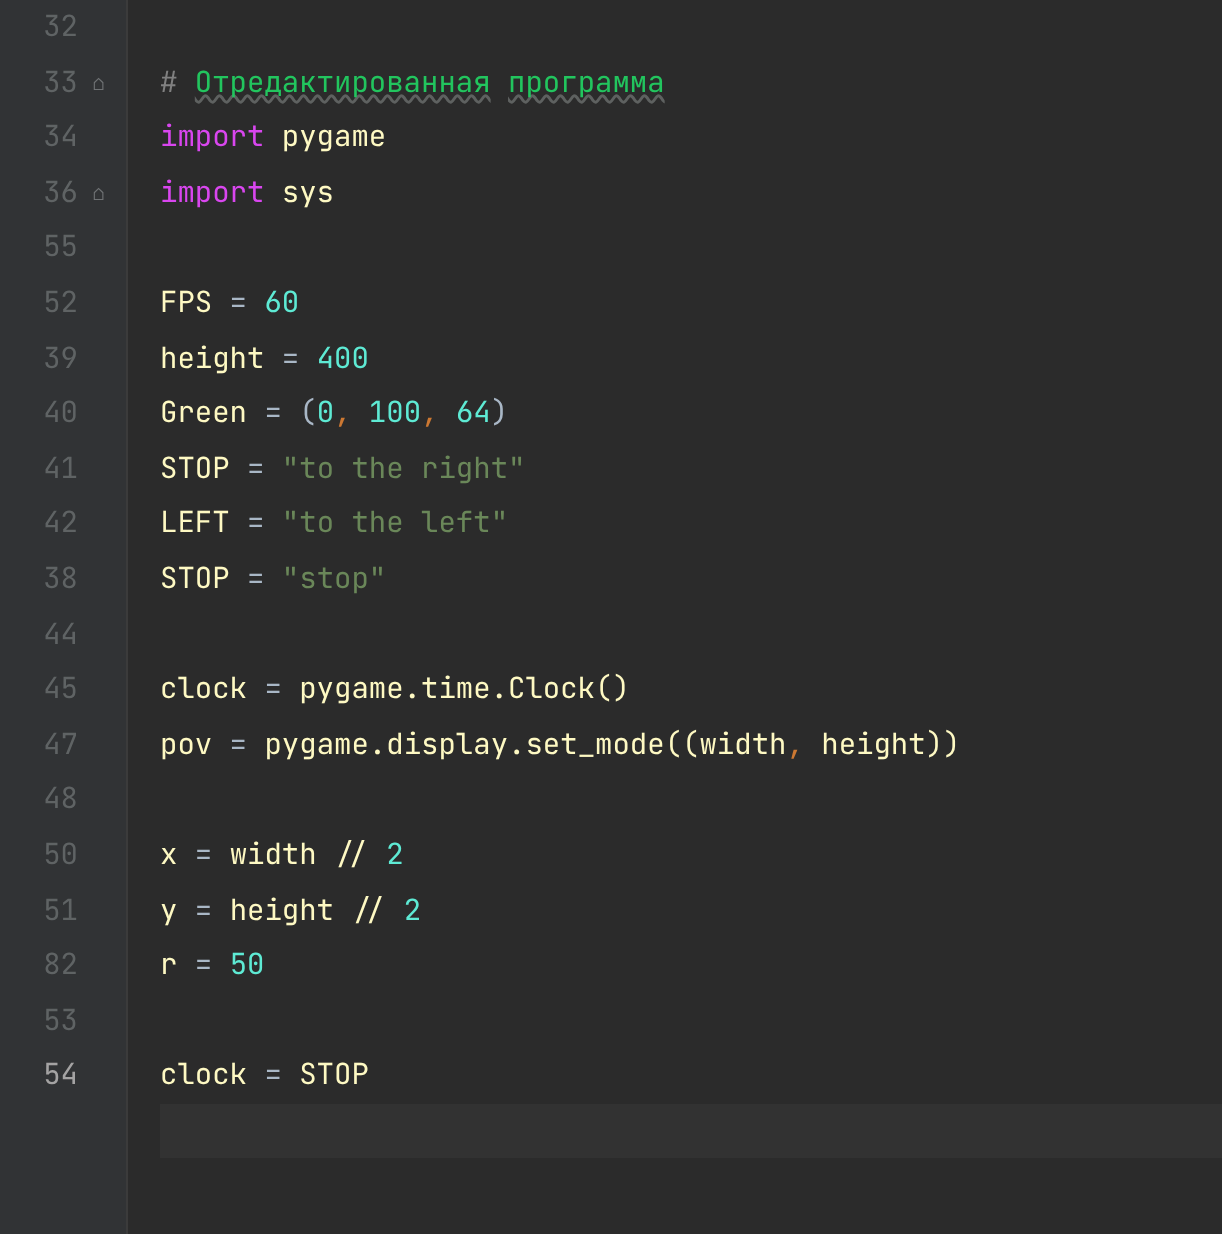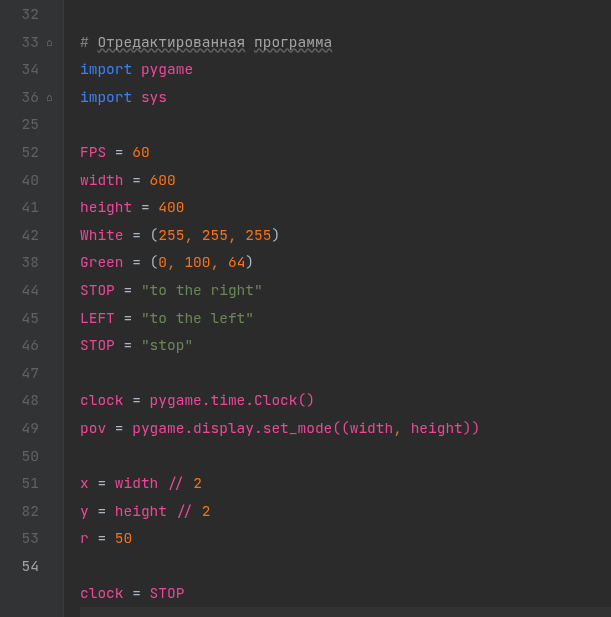--- a/index.html
+++ b/index.html
@@ -60,70 +60,67 @@
   .margin-line {
     position: absolute;
     left: 0;
     top: 0;
     bottom: 0;
     width: 1px;
     background: #3b3b3b;
   }
   
   .c-comment { color: #808080; }
-  .c-typo { color: #a3a3a3; text-decoration: underline wavy #5e6160; text-decoration-skip-ink: none; }
-  .c-kw { color: #3b82f6; }
-  .c-ident { color: #ec4899; }
-  .c-num { color: #f97316; }
+  .c-typo { color: #22c55e; text-decoration: underline wavy #5e6160; text-decoration-skip-ink: none; }
+  .c-kw { color: #d946ef; }
+  .c-ident { color: #fef9c3; }
+  .c-num { color: #5eead4; }
   .c-str { color: #6a8759; }
   .c-punc { color: #a9b7c6; }
   .c-comma { color: #cc7832; }
 </style>
 </head>
 <body>
 
 <div class="editor">
   <div class="gutter">
     <div class="marker-col">
         <div class="marker" style="top: 28.6px;">⌂</div>
         <div class="marker" style="top: 83.8px;">⌂</div>
       </div>
   <div class="gutter-line">32</div>
       <div class="gutter-line">33</div>
       <div class="gutter-line">34</div>
       <div class="gutter-line">36</div>
-      <div class="gutter-line">25</div>
+      <div class="gutter-line">55</div>
       <div class="gutter-line">52</div>
+      <div class="gutter-line">39</div>
       <div class="gutter-line">40</div>
       <div class="gutter-line">41</div>
       <div class="gutter-line">42</div>
       <div class="gutter-line">38</div>
       <div class="gutter-line">44</div>
       <div class="gutter-line">45</div>
-      <div class="gutter-line">46</div>
       <div class="gutter-line">47</div>
       <div class="gutter-line">48</div>
-      <div class="gutter-line">49</div>
       <div class="gutter-line">50</div>
       <div class="gutter-line">51</div>
       <div class="gutter-line">82</div>
       <div class="gutter-line">53</div>
       <div class="gutter-line current">54</div>
     </div>
   <div class="code">
     <div class="margin-line"></div>
   <div class="code-line"></div>
       <div class="code-line"><span class="c-comment"># </span><span class="c-typo">Отредактированная</span><span class="c-comment"> </span><span class="c-typo">программа</span></div>
       <div class="code-line"><span class="c-kw">import</span><span> </span><span class="c-ident">pygame</span></div>
       <div class="code-line"><span class="c-kw">import</span><span> </span><span class="c-ident">sys</span></div>
       <div class="code-line"></div>
       <div class="code-line"><span class="c-ident">FPS</span><span class="c-punc"> = </span><span class="c-num">60</span></div>
-      <div class="code-line"><span class="c-ident">width</span><span class="c-punc"> = </span><span class="c-num">600</span></div>
       <div class="code-line"><span class="c-ident">height</span><span class="c-punc"> = </span><span class="c-num">400</span></div>
-      <div class="code-line"><span class="c-ident">White</span><span class="c-punc"> = </span><span class="c-punc">(</span><span class="c-num">255</span><span class="c-comma">, </span><span class="c-num">255</span><span class="c-comma">, </span><span class="c-num">255</span><span class="c-punc">)</span></div>
       <div class="code-line"><span class="c-ident">Green</span><span class="c-punc"> = </span><span class="c-punc">(</span><span class="c-num">0</span><span class="c-comma">, </span><span class="c-num">100</span><span class="c-comma">, </span><span class="c-num">64</span><span class="c-punc">)</span></div>
       <div class="code-line"><span class="c-ident">STOP</span><span class="c-punc"> = </span><span class="c-str">"to the right"</span></div>
       <div class="code-line"><span class="c-ident">LEFT</span><span class="c-punc"> = </span><span class="c-str">"to the left"</span></div>
       <div class="code-line"><span class="c-ident">STOP</span><span class="c-punc"> = </span><span class="c-str">"stop"</span></div>
       <div class="code-line"></div>
       <div class="code-line"><span class="c-ident">clock</span><span class="c-punc"> = </span><span class="c-ident">pygame.time.Clock()</span></div>
       <div class="code-line"><span class="c-ident">pov</span><span class="c-punc"> = </span><span class="c-ident">pygame.display.set_mode((width</span><span class="c-comma">, </span><span class="c-ident">height))</span></div>
       <div class="code-line"></div>
       <div class="code-line"><span class="c-ident">x</span><span class="c-punc"> = </span><span class="c-ident">width // </span><span class="c-num">2</span></div>
       <div class="code-line"><span class="c-ident">y</span><span class="c-punc"> = </span><span class="c-ident">height // </span><span class="c-num">2</span></div>

